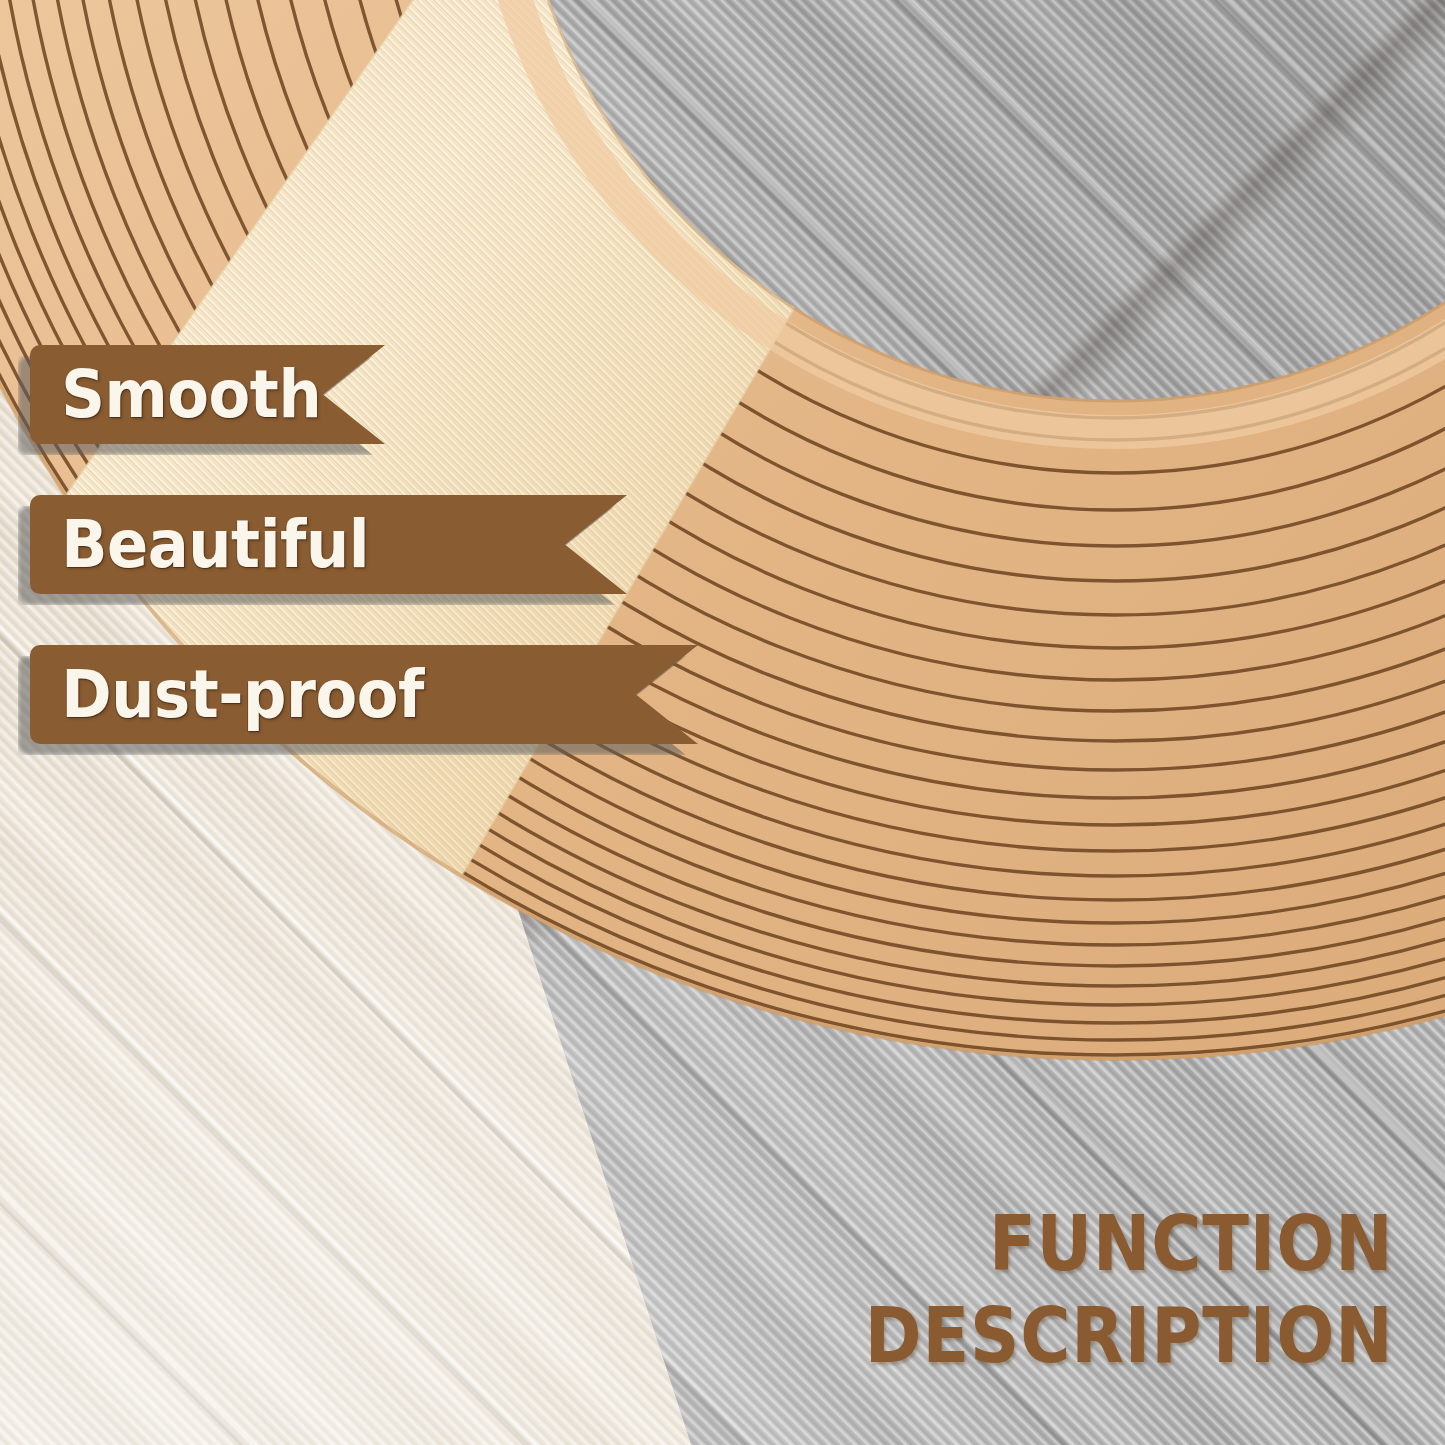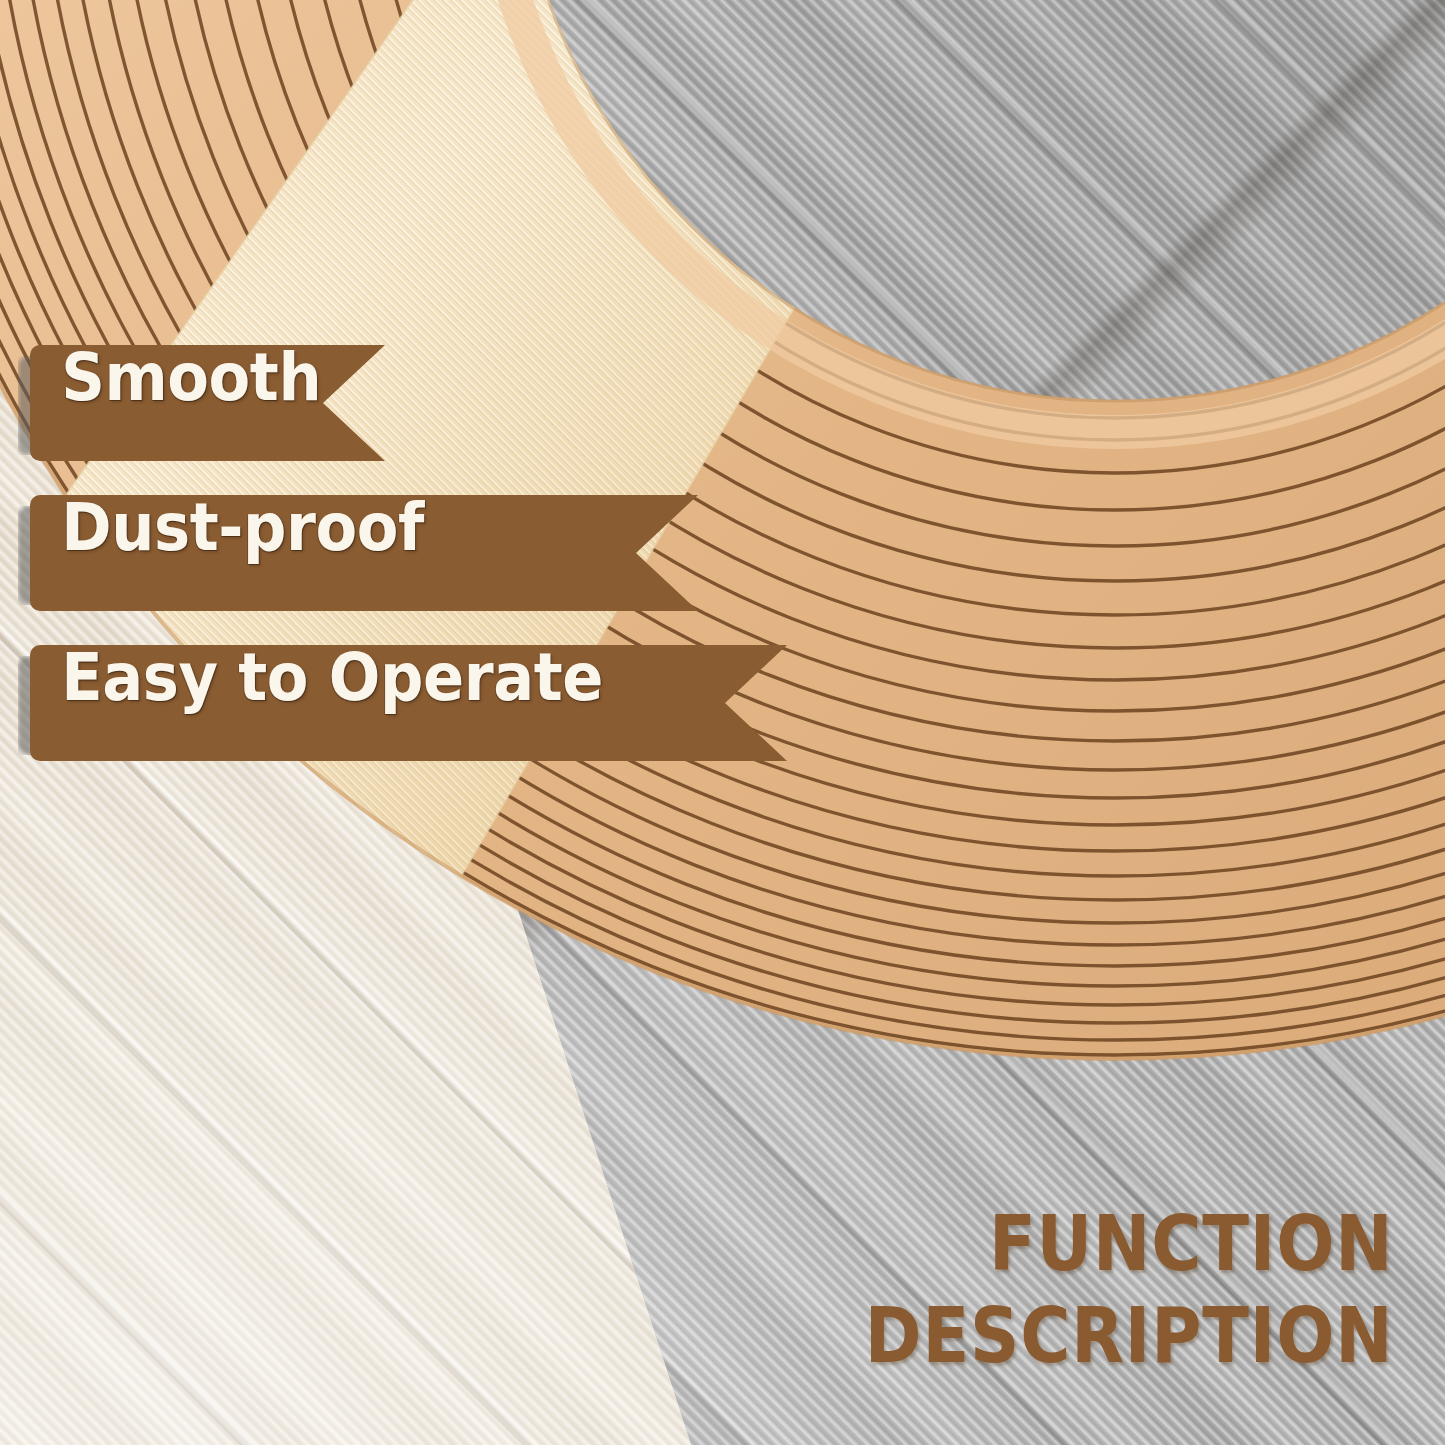--- a/index.html
+++ b/index.html
@@ -130,23 +130,23 @@
     width: 760px;
   }
   .banner-row {
     position: relative;
     height: 150px;
   }
   .banner {
     position: absolute;
     left: 0;
     top: 0;
-    height: 116px;
+    height: 99px;
     display: flex;
-    align-items: flex-start;
+    align-items: center;
     background: #8a5c32;
     -webkit-clip-path: polygon(
         0 0,
         100% 0,
         100% 0,
         calc(100% - 62px) 50%,
         100% 100%,
         100% 100%,
         0 100%);
     clip-path: polygon(
@@ -319,36 +319,36 @@
   <div class="banner-list">
 
     <div class="banner-row">
       <div class="banner-shadow" style="width:355px"></div>
       <div class="banner" style="width:355px">
         <span class="banner-label">Smooth</span>
       </div>
     </div>
 
 
+    <div class="banner-row">
+      <div class="banner-shadow" style="width:597px"></div>
+      <div class="banner" style="width:597px">
+        <span class="banner-label">Beautiful</span>
+      </div>
+    </div>
 
     <div class="banner-row">
       <div class="banner-shadow" style="width:668px"></div>
       <div class="banner" style="width:668px">
         <span class="banner-label">Dust-proof</span>
       </div>
     </div>
 
 
 
-    <div class="banner-row">
-      <div class="banner-shadow" style="width:757px"></div>
-      <div class="banner" style="width:757px">
-        <span class="banner-label">Easy to Operate</span>
-      </div>
-    </div>
 
   </div>
 
   <div class="fn-title">
     <div>FUNCTION</div>
     <div>DESCRIPTION</div>
   </div>
 
 </div>
 

